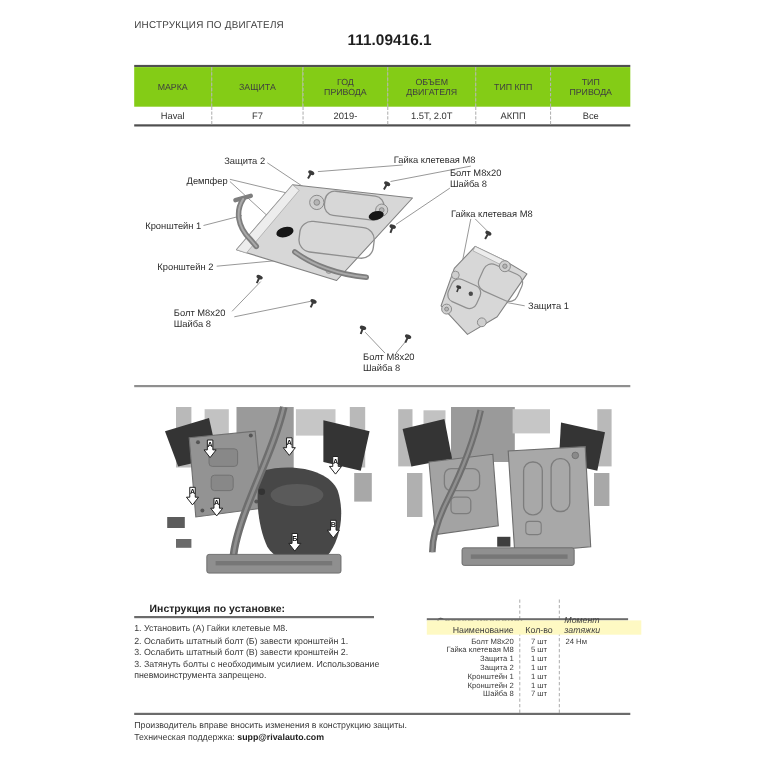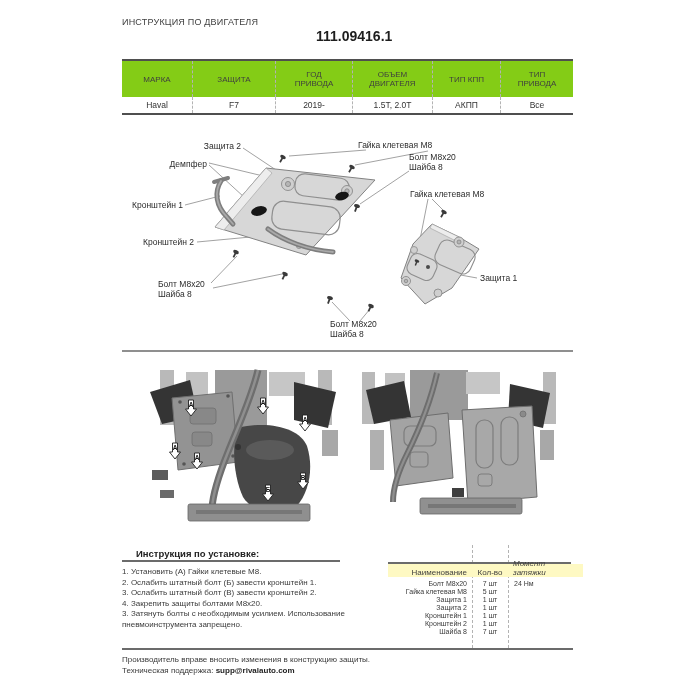--- a/index.html
+++ b/index.html
@@ -281,21 +281,20 @@
       <rect x="370" y="430" width="14" height="40" fill="#b0b0b0"></rect>
     </g>
   </svg>
 
   <div class="inst-title">Инструкция по установке:</div>
   <div class="inst-rule"></div>
   <div class="steps">
     <div>1. Установить (А) Гайки клетевые М8.</div>
     <div>2. Ослабить штатный болт (Б) завести кронштейн 1.</div>
     <div>3. Ослабить штатный болт (В) завести кронштейн 2.</div>
-    <div>4. Закрепить защиты болтами М8х20.</div>
     <div>3. Затянуть болты с необходимым усилием. Использование пневмоинструмента запрещено.</div>
   </div>
 
   <div class="parts-title">Состав изделия:</div>
   <div class="parts-block">
     <div class="parts-vline v1"></div>
     <div class="parts-vline v2"></div>
     <div class="parts-top-rule"></div>
     <div class="parts-head">
       <div class="ph-name">Наименование</div>

